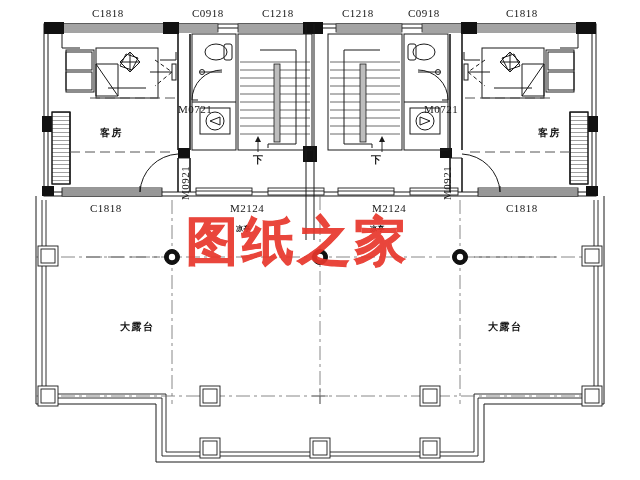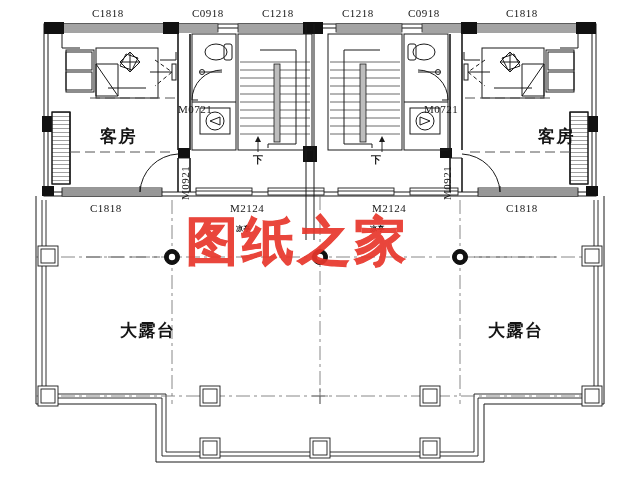--- a/index.html
+++ b/index.html
@@ -15,21 +15,21 @@
   
   .lbl{
     position:absolute;white-space:nowrap;
     font-family:"Liberation Serif","DejaVu Serif",serif;
     color:#171717;line-height:1;letter-spacing:.4px;
   }
   .code{font-size:11px;font-family:"Liberation Serif",serif;letter-spacing:.5px;}
   .code-rot{transform:rotate(-90deg);transform-origin:left top;}
   .cn{
     font-family:"DejaVu Sans","Liberation Sans",sans-serif;
-    font-size:17px;font-weight:700;letter-spacing:1.5px;color:#141414;
+    font-size:10px;font-weight:700;letter-spacing:1.5px;color:#141414;
   }
   .cn-sm{
     font-family:"DejaVu Sans","Liberation Sans",sans-serif;
     font-size:7px;font-weight:700;letter-spacing:.5px;color:#141414;
   }
   .dn{
     font-family:"DejaVu Sans","Liberation Sans",sans-serif;
     font-size:10px;font-weight:600;color:#141414;
   }
   

